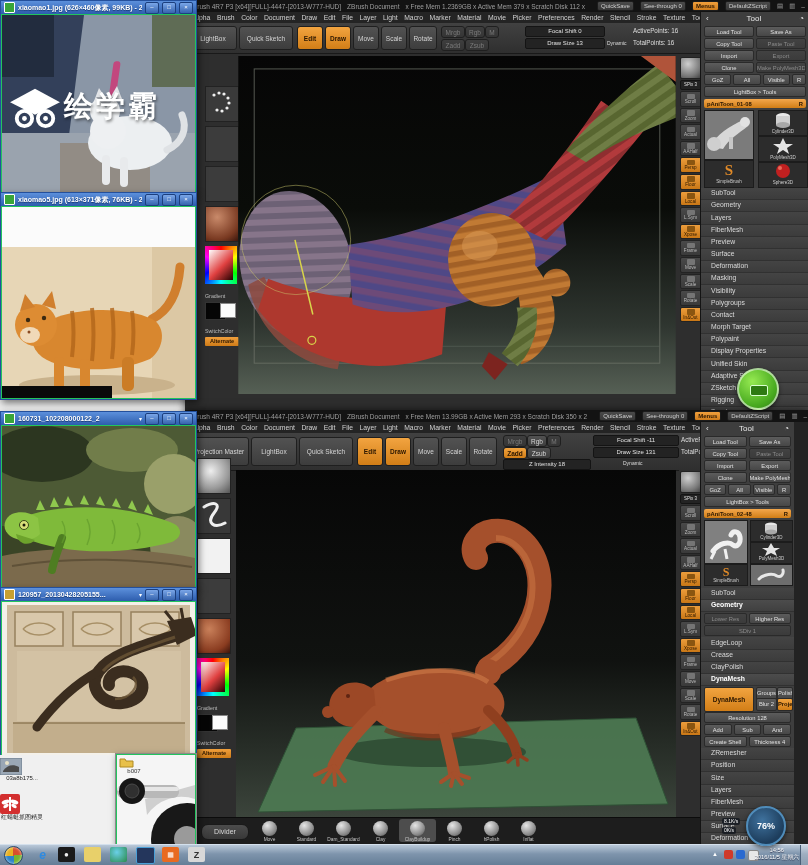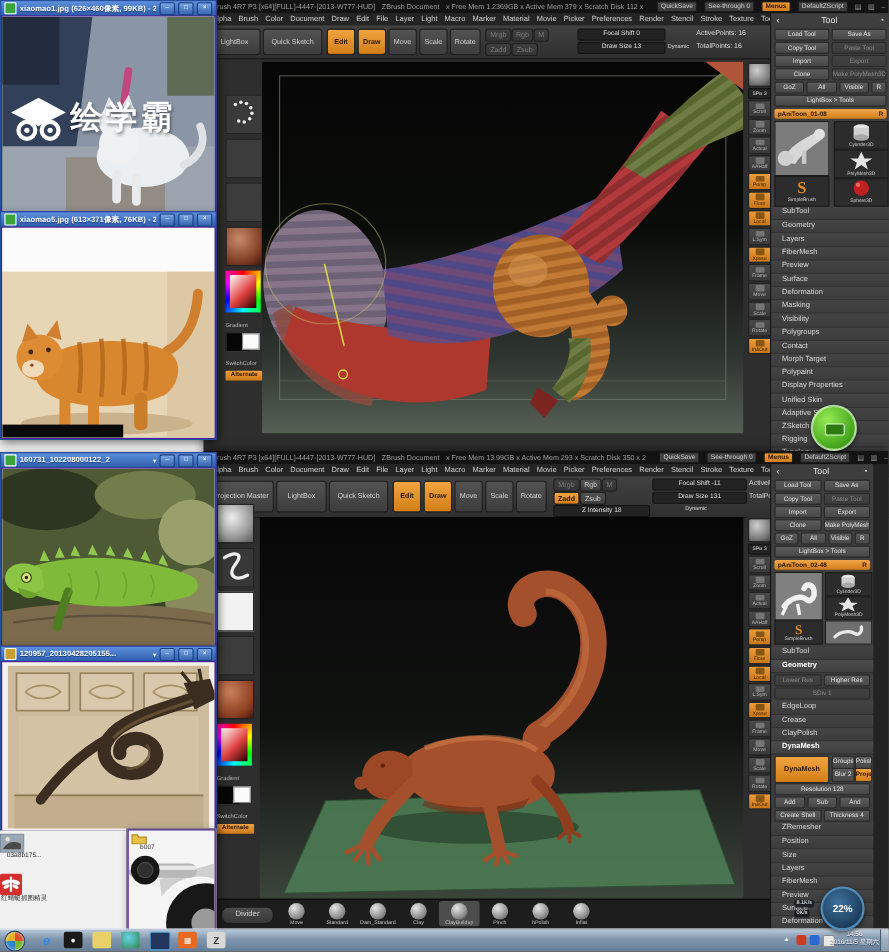--- a/index.html
+++ b/index.html
@@ -63,21 +63,21 @@
   .sech{font-weight:bold;color:#fff;background:linear-gradient(#4c4c4c,#404040);}
   
   .tray{position:absolute;background:#1d1d1d;border-top:1px solid #0c0c0c;}
   .bi{display:inline-block;width:37px;text-align:center;font-size:4.8px;color:#c5c5c5;vertical-align:top;padding-top:2px;line-height:5px;}
   .bi::before{content:"";display:block;width:15px;height:15px;border-radius:50%;margin:0 auto 1px;
        background:radial-gradient(circle at 35% 30%,#e6e6e6,#8f8f8f 60%,#4c4c4c);}
   .bi.sel{background:#4d4d4d;border-radius:3px;}
   .divbtn{position:absolute;background:linear-gradient(#4c4c4c,#383838);border:1px solid #1a1a1a;border-radius:7px;
        color:#d8d8d8;font-size:7px;text-align:center;line-height:13px;}
   
-  .win{position:absolute;background:#4c1d95;border:1px solid #24509c;box-shadow:2px 3px 7px rgba(0,0,0,.5);}
+  .win{position:absolute;background:#22c55e;border:1px solid #24509c;box-shadow:2px 3px 7px rgba(0,0,0,.5);}
   .wtb{height:13px;background:linear-gradient(#5c90dc,#2d5dad);display:flex;align-items:center;gap:3px;padding:0 3px;}
   .wtb .tt{flex:1;color:#fff;font-size:7px;font-weight:bold;white-space:nowrap;overflow:hidden;text-shadow:0 1px 1px #173a73;}
   .wc{width:12px;height:10px;background:linear-gradient(#7aa6e8,#3664ae);border:1px solid #1c3f7e;border-radius:2px;
       color:#fff;font-size:6px;line-height:9px;text-align:center;}
   .fic{width:9px;height:9px;background:#39a53a;border:1px solid #fff;border-radius:1px;}
   .wcont{position:absolute;left:1px;right:1px;bottom:1px;overflow:hidden;background:#ddd;}
   
   .wm{position:absolute;color:#fff;pointer-events:none;}
   .wm .brand{font-size:29px;font-weight:bold;letter-spacing:3px;text-shadow:1px 2px 3px rgba(0,0,0,.45);}
   .wm .inv{font-size:16px;font-weight:bold;letter-spacing:1px;text-shadow:1px 1px 2px rgba(0,0,0,.45);}
@@ -871,16 +871,16 @@
     </div>
     <div class="showdesk"></div>
   </div>
 
   <div class="gbadge" style="left:737px;top:368px">
       <i></i>
     </div>
   <div class="spdl" style="left:722px;top:818px">8.1K/s</div>
   <div class="spdl" style="left:722px;top:827px">0K/s</div>
   <div class="b19" style="left:746px;top:806px">
-    <span>22%</span>
+    <span>76%</span>
   </div>
 
 </div>
 
 </body></html>

